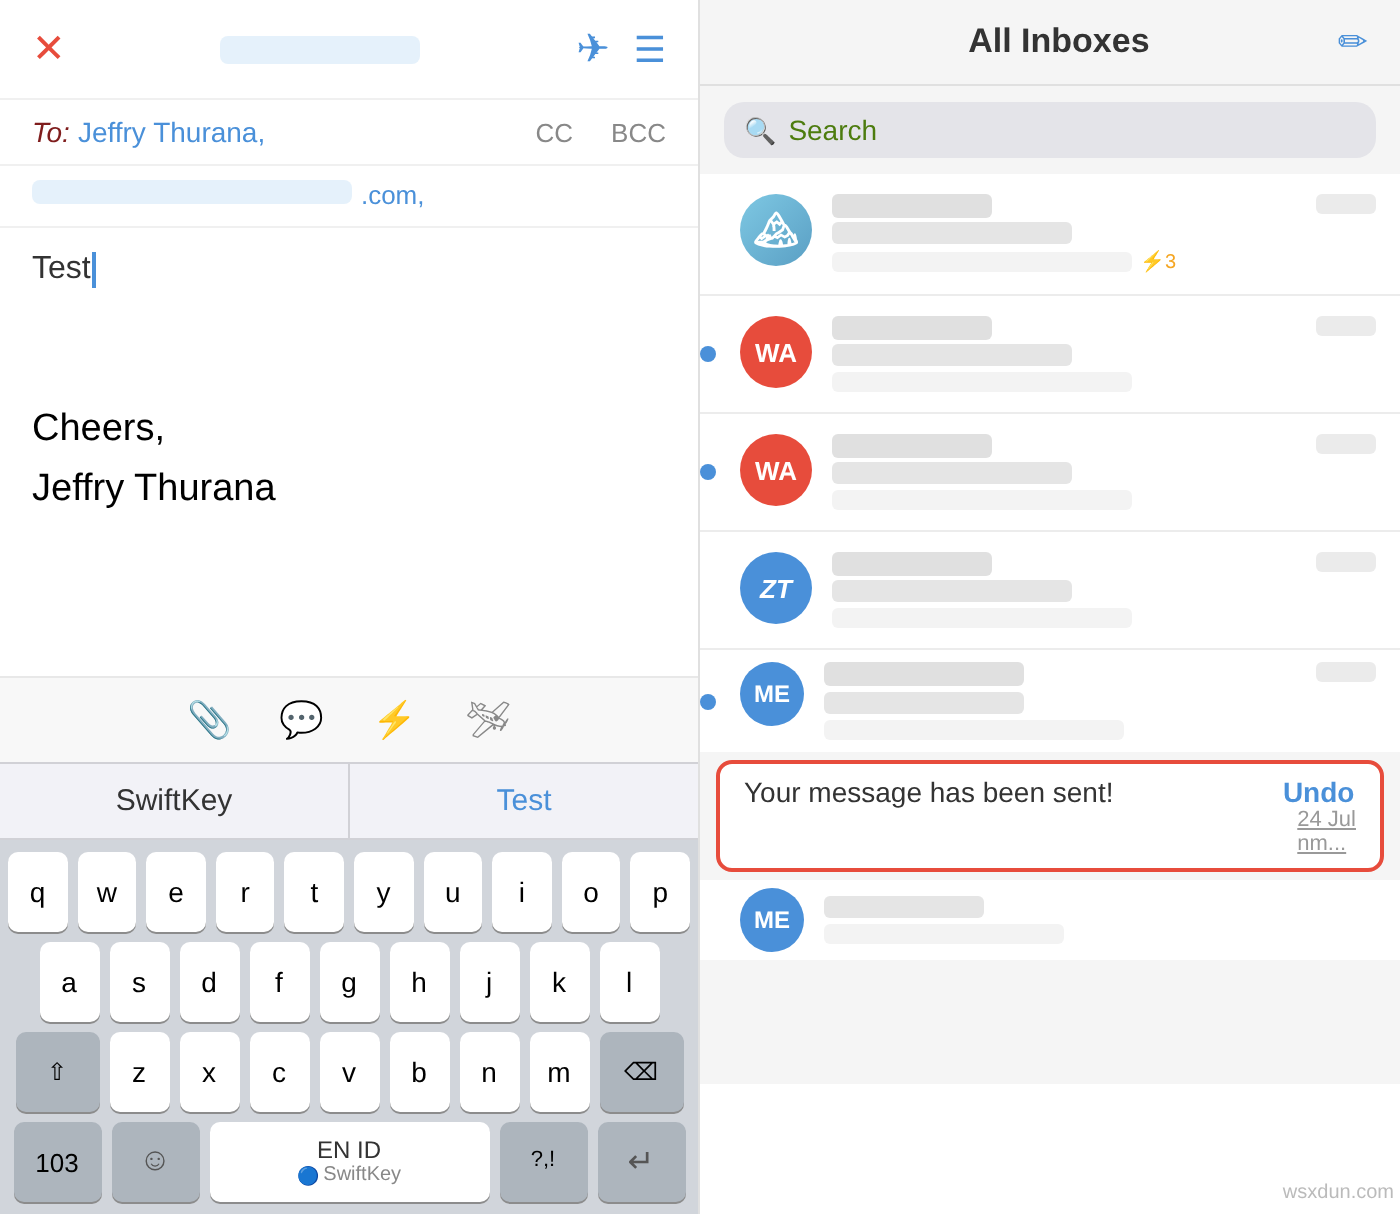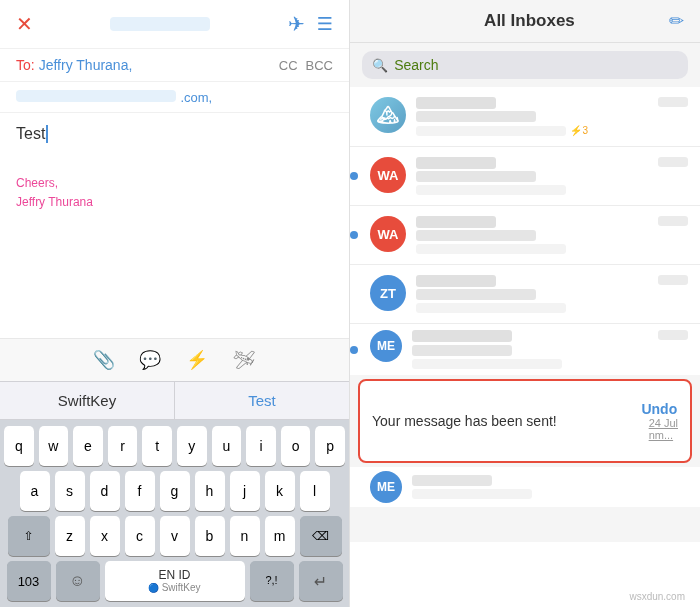--- a/index.html
+++ b/index.html
@@ -61,36 +61,37 @@
     }
 
     .compose-to {
       display: flex;
       align-items: center;
       padding: 8px 16px;
       border-bottom: 1px solid #f0f0f0;
     }
 
     .compose-to .to-label {
-      color: #ef4444;
+      color: #7f1d1d;
       font-size: 14px;
       margin-right: 4px;
+      font-style: italic;
     }
 
     .compose-to .to-name {
       color: #4a90d9;
       font-size: 14px;
     }
 
     .compose-to .cc-bcc {
       margin-left: auto;
       color: #888;
       font-size: 13px;
       display: flex;
-      gap: 8px;
+      gap: 19px;
     }
 
     .compose-email-line {
       padding: 6px 16px;
       border-bottom: 1px solid #f0f0f0;
     }
 
     .compose-email-line .blurred-email {
       background: #cce4f7;
       border-radius: 4px;
@@ -127,23 +128,23 @@
       background: #4a90d9;
       margin-left: 1px;
       animation: blink 1s step-end infinite;
     }
 
     @keyframes blink {
       50% { opacity: 0; }
     }
 
     .compose-signature {
-      margin-top: 15px;
-      color: #ec4899;
-      font-size: 12px;
+      margin-top: 40px;
+      color: #000000;
+      font-size: 19px;
       line-height: 1.6;
     }
 
     .compose-toolbar {
       display: flex;
       align-items: center;
       justify-content: center;
       gap: 24px;
       padding: 10px 16px;
       border-top: 1px solid #e8e8e8;
@@ -466,23 +467,22 @@
       align-items: center;
       gap: 2px;
     }
 
     
     .sent-notification {
       background: #fff;
       border: 2px solid #e74c3c;
       border-radius: 8px;
       margin: 4px 8px;
-      padding: 20px 12px;
-      display: flex;
-      align-items: center;
+      padding: 6px 12px;
+      display: flex;
       justify-content: space-between;
     }
 
     .sent-notification .sent-text {
       font-size: 14px;
       color: #333;
     }
 
     .sent-notification .undo-btn {
       color: #4a90d9;
@@ -501,20 +501,21 @@
     .me-avatar {
       background: #4a90d9;
     }
 
     .wa-avatar {
       background: #e74c3c;
     }
 
     .zt-avatar {
       background: #4a90d9;
+      font-style: italic;
     }
 
     .last-email-row {
       display: flex;
       align-items: flex-start;
       padding: 6px 12px 6px 12px;
       background: #fff;
       position: relative;
     }
 
@@ -526,21 +527,21 @@
       transform: translateY(-50%);
       width: 8px;
       height: 8px;
       border-radius: 50%;
       background: #4a90d9;
     }
 
     .watermark {
       position: absolute;
       bottom: 4px;
-      right: 12px;
+      right: 0;
       font-size: 10px;
       color: #bbb;
       background: rgba(255,255,255,0.7);
       padding: 1px 3px;
       border-radius: 2px;
     }
   </style>
 </head>
 <body>
 

